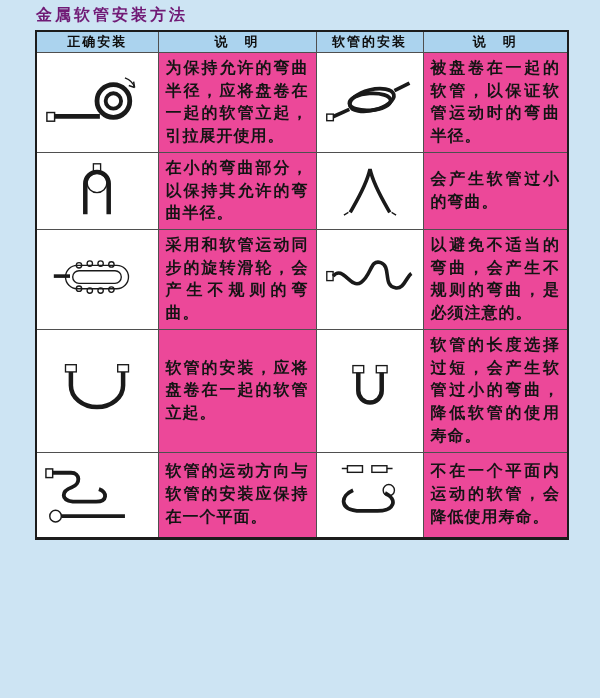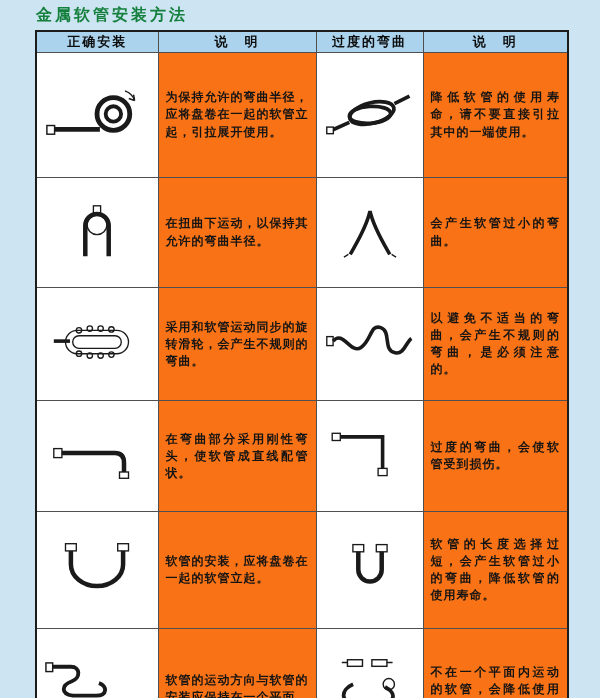--- a/index.html
+++ b/index.html
@@ -7,21 +7,21 @@
     width:600px;height:698px;
     background:#cde4f3;
     font-family:"Liberation Sans","DejaVu Sans",sans-serif;
     color:#111;
     overflow:hidden;
   }
   .page-title{
     margin:5px 0 0 36px;
     font-family:"Liberation Serif","DejaVu Serif",serif;
     font-size:16px;font-weight:bold;
-    letter-spacing:3px;color:#15803d;
+    letter-spacing:3px;color:#701a75;
   }
   table.install{
     border-collapse:collapse;
     table-layout:fixed;
     width:532px;
     margin:4px 0 0 35px;
     border:2px solid #1c1c1c;
     border-bottom-width:3px;
     background:#fff;
   }
@@ -37,27 +37,27 @@
     text-align:center;
     color:#0d0d0d;
   }
   td.img{
     background:#ffffff;
     text-align:center;
     vertical-align:middle;
     padding:2px;
   }
   td.desc{
-    background:#f97316;
-    font-size:12px;
+    background:#ec4899;
+    font-size:16px;
     font-weight:bold;
     line-height:1.42;
     letter-spacing:1px;
     text-align:justify;
-    padding:22px 7px;
+    padding:4px 7px;
     vertical-align:middle;
     color:#141414;
   }
   tr.h80 td{height:80px}
   tr.h65 td{height:65px}
   tr.h68 td{height:68px}
   tr.h69 td{height:69px}
   tr.h67 td{height:67px}
   tr.h66 td{height:66px}
   tr.h72 td{height:72px}
@@ -81,21 +81,21 @@
   <colgroup>
     <col style="width:122px">
       <col style="width:158px">
       <col style="width:107px">
       <col style="width:145px">
   </colgroup>
   <thead>
     <tr>
       <th class="hdr">正确安装</th>
       <th class="hdr">说　明</th>
-      <th class="hdr">过度的弯曲</th>
+      <th class="hdr">软管的安装</th>
       <th class="hdr">说　明</th>
     </tr>
   </thead>
   <tbody>
 
     <tr class="h80">
       <td class="img c1">
         <svg viewBox="0 0 110 62">
           <rect class="fit" x="3" y="44" width="8" height="9"></rect>
           <path class="hose" d="M11 48 H58"></path>
@@ -108,32 +108,32 @@
       <td class="desc">为保持允许的弯曲半径，应将盘卷在一起的软管立起，引拉展开使用。</td>
       <td class="img c3">
         <svg viewBox="0 0 100 60">
           <ellipse class="hose4" cx="52" cy="30" rx="24" ry="11" transform="rotate(-14 52 30)"></ellipse>
           <ellipse class="hose4" cx="50" cy="32" rx="22" ry="9" transform="rotate(-4 50 32)"></ellipse>
           <path class="hose4" d="M28 40 L10 48"></path>
           <path class="hose4" d="M76 20 L92 12"></path>
           <rect class="fit" x="4" y="45" width="7" height="7"></rect>
         </svg>
       </td>
-      <td class="desc">降低软管的使用寿命，请不要直接引拉其中的一端使用。</td>
+      <td class="desc">被盘卷在一起的软管，以保证软管运动时的弯曲半径。</td>
     </tr>
 
     <tr class="h65">
       <td class="img c1">
         <svg viewBox="0 0 100 60">
           <rect class="fit" x="46" y="2" width="8" height="8"></rect>
           <circle class="thin" cx="50" cy="23" r="11"></circle>
           <path class="hose" d="M37 58 V24 A13 13 0 0 1 63 24 V58"></path>
         </svg>
       </td>
-      <td class="desc">在扭曲下运动，以保持其允许的弯曲半径。</td>
+      <td class="desc">在小的弯曲部分，以保持其允许的弯曲半径。</td>
       <td class="img c3">
         <svg viewBox="0 0 100 60">
           <path class="hose4" d="M28 56 C36 42 46 26 50 8 C54 26 64 42 72 56"></path>
           <path class="thin" d="M26 56 l-5 3 M74 56 l5 3"></path>
         </svg>
       </td>
       <td class="desc">会产生软管过小的弯曲。</td>
     </tr>
 
     <tr class="h68">
@@ -158,38 +158,20 @@
           <rect class="fit" x="2" y="24" width="7" height="10"></rect>
           <path class="hose4" d="M9 29 C20 16 28 44 40 36 C52 28 50 10 62 14 C74 18 64 40 78 42 C88 44 90 30 96 26"></path>
         </svg>
       </td>
       <td class="desc">以避免不适当的弯曲，会产生不规则的弯曲，是必须注意的。</td>
     </tr>
 
 
 
 
-    <tr class="h66">
-      <td class="img c1">
-        <svg viewBox="0 0 100 60">
-          <rect class="fit" x="2" y="24" width="9" height="10"></rect>
-          <path class="hose" d="M11 29 H70 Q80 29 80 40 V52"></path>
-          <rect class="fit" x="75" y="50" width="10" height="7"></rect>
-        </svg>
-      </td>
-      <td class="desc">在弯曲部分采用刚性弯头，使软管成直线配管状。</td>
-      <td class="img c3">
-        <svg viewBox="0 0 100 60">
-          <rect class="fit" x="8" y="7" width="9" height="8"></rect>
-          <path class="hose4" d="M17 11 H64 V48"></path>
-          <rect class="fit" x="59" y="46" width="10" height="8"></rect>
-        </svg>
-      </td>
-      <td class="desc">过度的弯曲，会使软管受到损伤。</td>
-    </tr>
 
     <tr class="h72">
       <td class="img c1">
         <svg viewBox="0 0 100 60">
           <rect class="fit" x="15" y="3" width="12" height="8"></rect>
           <rect class="fit" x="73" y="3" width="12" height="8"></rect>
           <path class="hose" d="M21 11 V26 A29 24 0 0 0 79 26 V11"></path>
         </svg>
       </td>
       <td class="desc">软管的安装，应将盘卷在一起的软管立起。</td>

